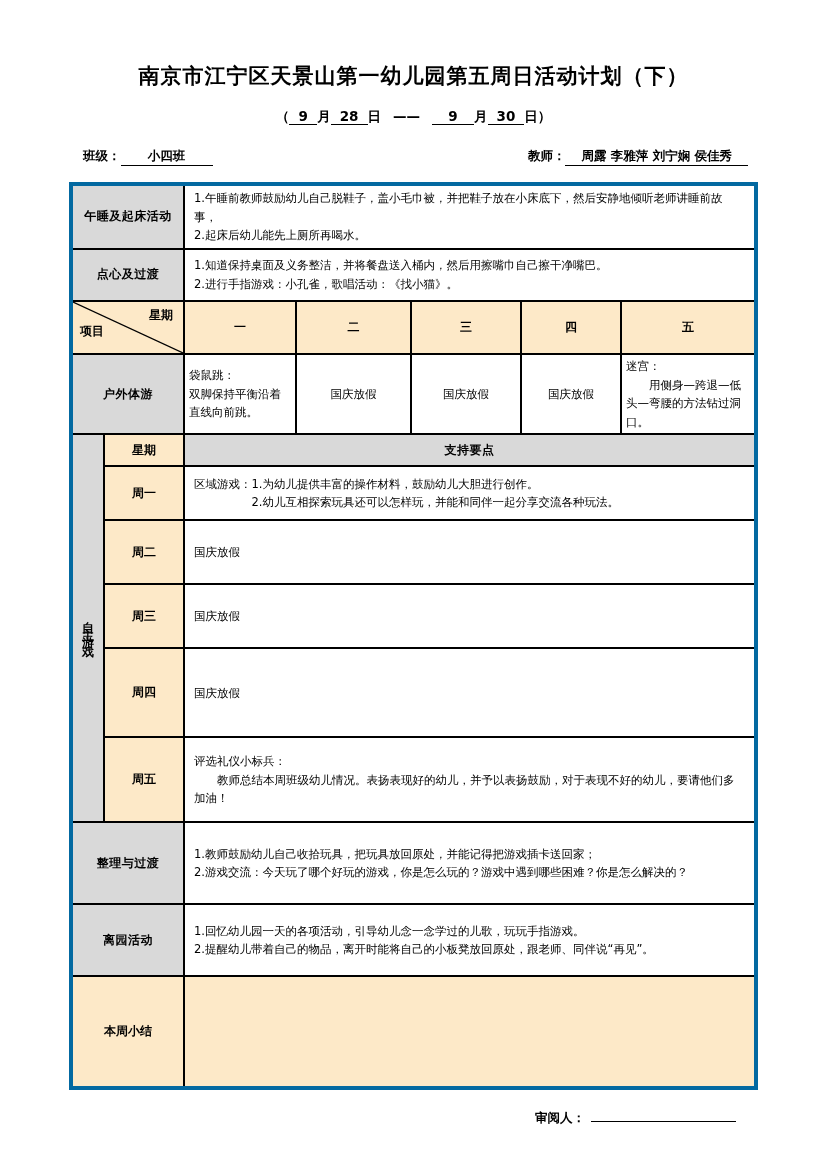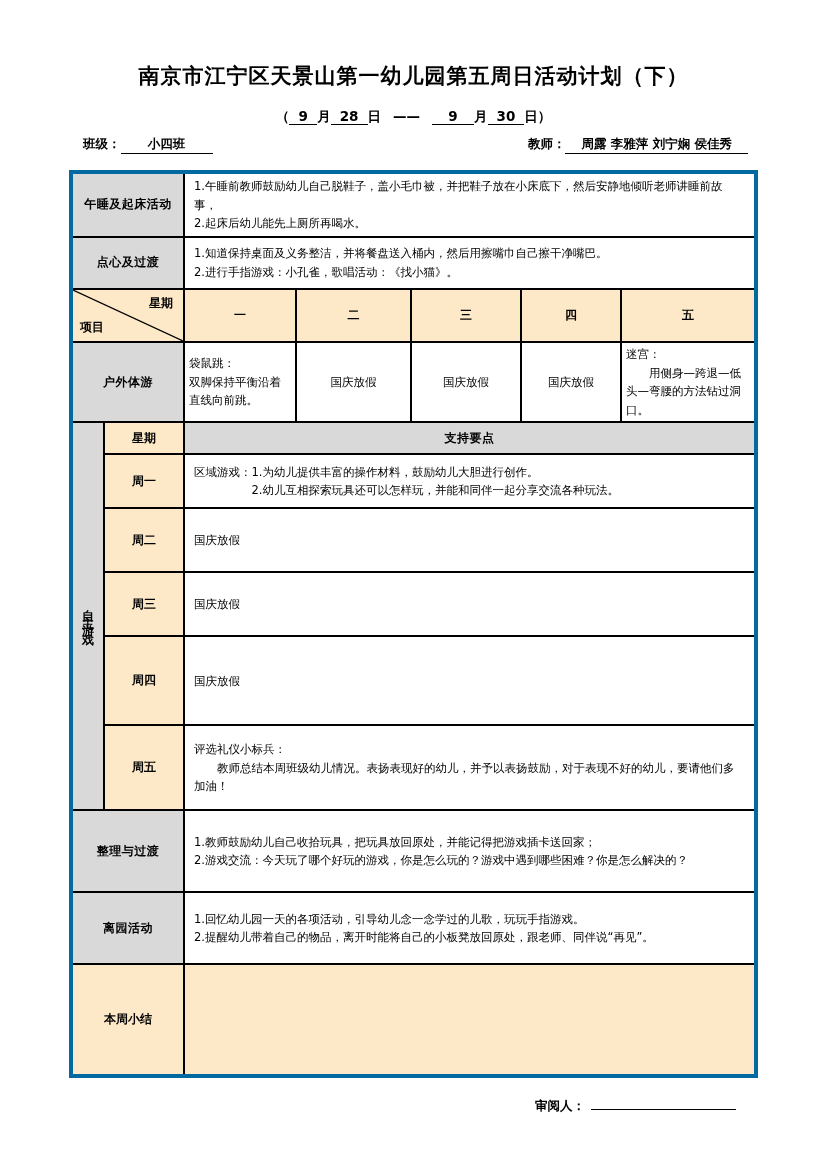--- a/index.html
+++ b/index.html
@@ -29,21 +29,21 @@
     display: inline-block;
     border-bottom: 1.5px solid #000;
     padding: 0 9px;
     min-width: 10px;
   }
   .subtitle .u.wide { padding: 0 16px; }
   .subtitle .dash { margin: 0 12px; }
 
   .info {
     width: 685px;
-    margin: 10px auto 3px auto;
+    margin: 22px auto 3px auto;
     display: flex;
     justify-content: space-between;
     align-items: center;
     font-size: 12.5px;
     font-weight: bold;
     box-sizing: border-box;
     padding: 0 8px 0 12px;
   }
   .u-val {
     display: inline-block;
@@ -92,21 +92,21 @@
   td.corner {
     position: relative;
     background: #FDE9C8;
     padding: 0;
   }
   .corner-top {
     position: absolute; top: 5px; right: 10px;
     font-weight: bold; font-size: 12px;
   }
   .corner-bottom {
-    position: absolute; bottom: 5px; left: 7px;
+    position: absolute; bottom: 13px; left: 7px;
     font-weight: bold; font-size: 12px;
   }
   svg.diag { position: absolute; left: 0; top: 0; width: 100%; height: 100%; display: block; }
 
   .vert-wrap { text-align: center; }
   .vert {
     writing-mode: vertical-lr;
     text-orientation: upright;
     display: inline-block;
     letter-spacing: 8px;

